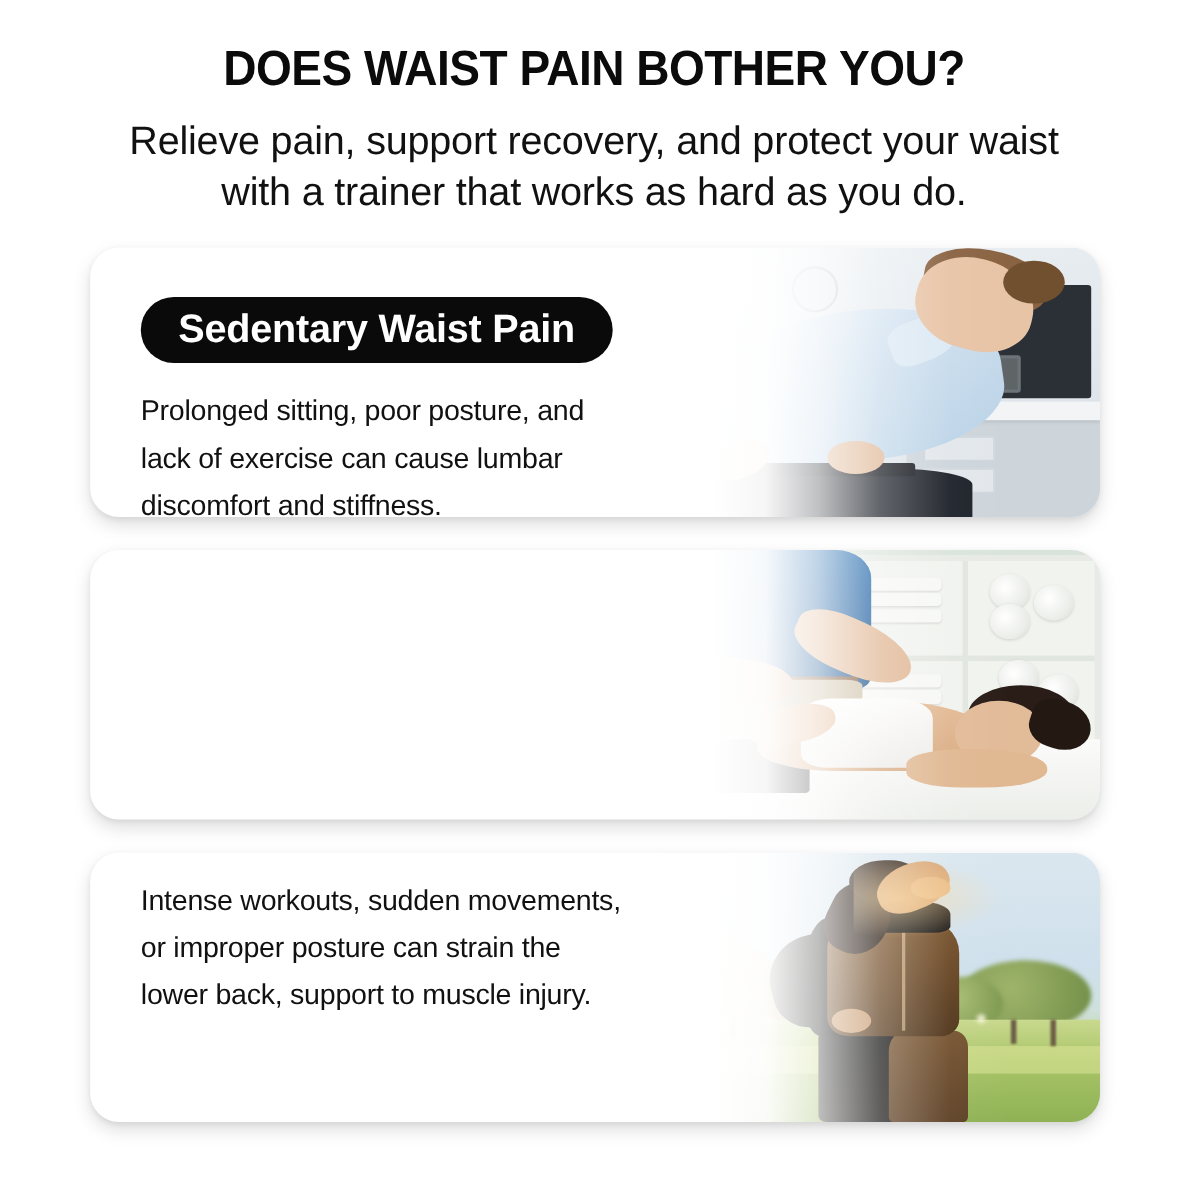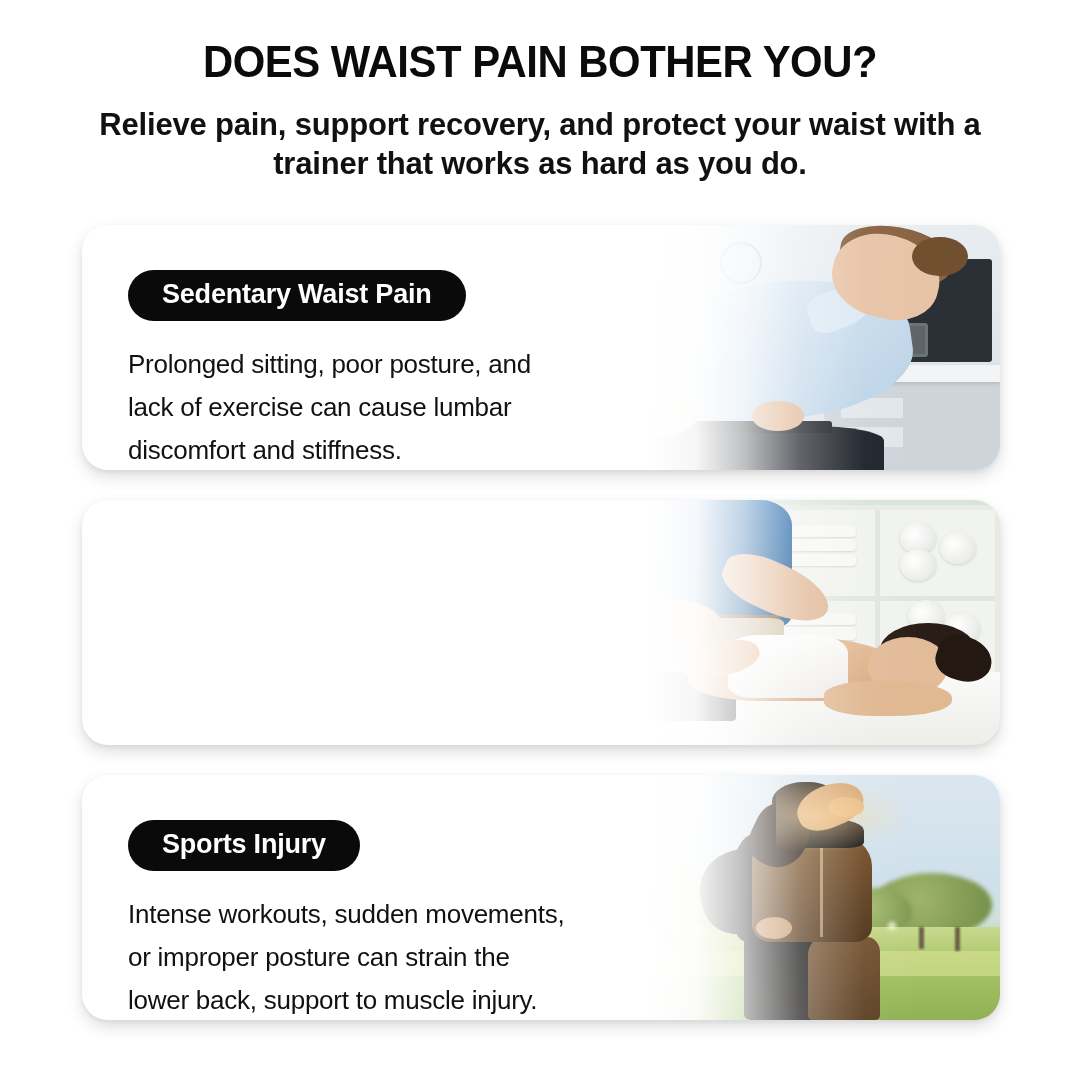--- a/index.html
+++ b/index.html
@@ -25,22 +25,22 @@
     font-size:45px;
     font-weight:700;
     letter-spacing:-0.5px;
     color:#0b0b0b;
     line-height:1.05;
     transform:scaleX(0.93);
   }
 
   .subhead {
     margin-top:20px;
-    font-size:31px;
-    font-weight:700;
+    font-size:36px;
+    font-weight:400;
     color:#111111;
     line-height:1.26;
     width:900px;
     margin-left:auto; margin-right:auto;
     letter-spacing:-0.2px;
   }
 
   
   .cards {
     position:absolute;
@@ -88,21 +88,21 @@
     width:540px; height:100%;
     z-index:3;
   }
 
   .pill {
     display:inline-block;
     background:#0a0a0a;
     color:#ffffff;
     border-radius:999px;
     padding:11px 34px 13px 34px;
-    font-size:27px;
+    font-size:36px;
     font-weight:700;
     letter-spacing:-0.2px;
     margin-top:45px;
     line-height:1.0;
     white-space:nowrap;
   }
 
   .desc {
     margin-top:22px;
     font-size:26px;
@@ -283,21 +283,20 @@
           <div class="s3-pony"></div>
           <div class="s3-hair"></div>
           <div class="s3-head"></div>
           <div class="s3-chin"></div>
           <div class="s3-hand"></div>
           <div class="s3-glow"></div>
         </div>
         <div class="photo-fade"></div>
       </div>
       <div class="card-body">
-        <div class="pill">Sports Injury</div>
         <div class="desc">Intense workouts, sudden movements,
 or improper posture can strain the
 lower back, support to muscle injury.</div>
       </div>
     </div>
 
   </div>
 </div>
 
 </body></html>

